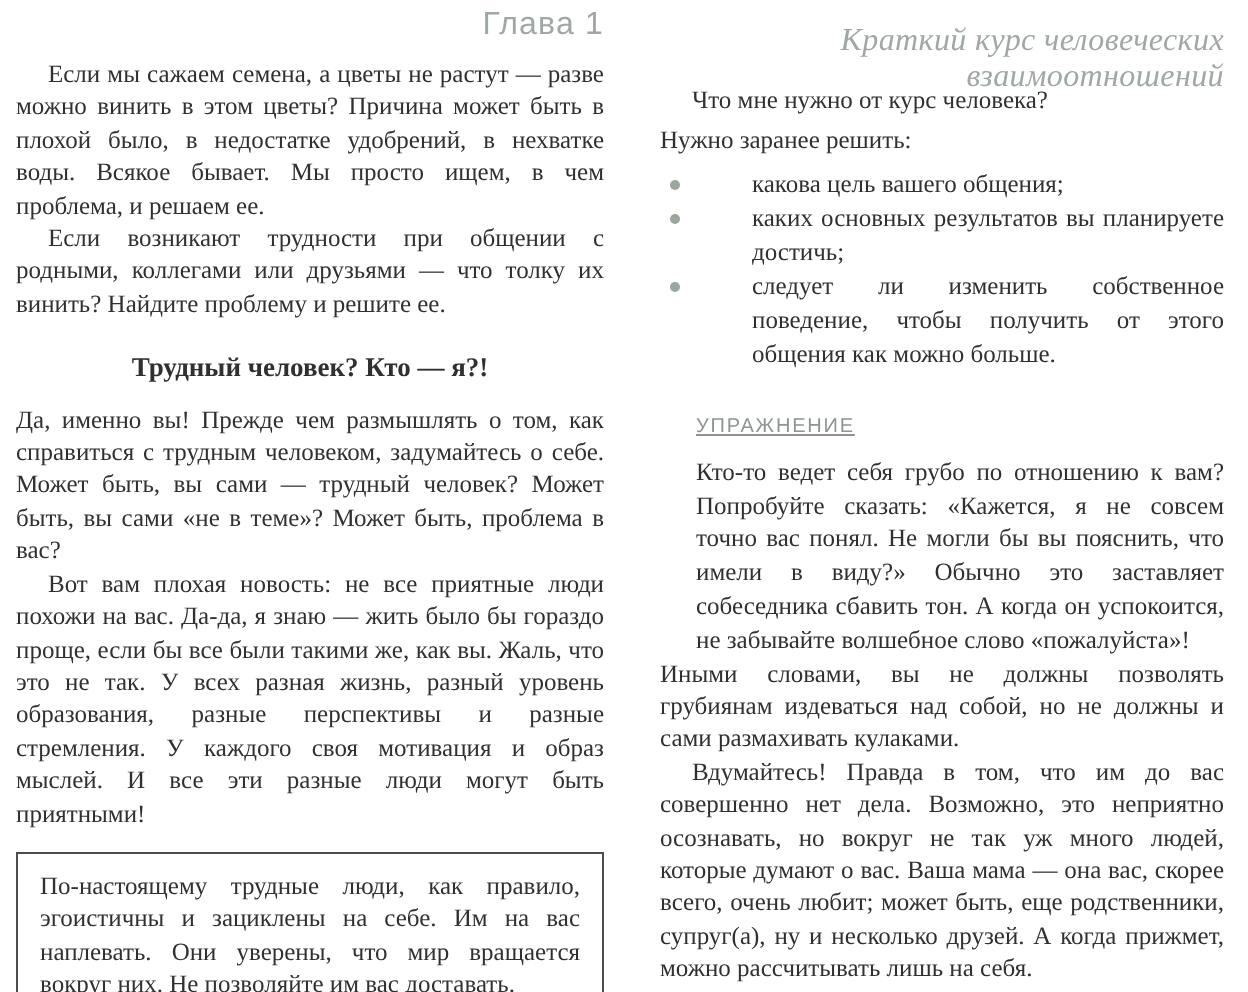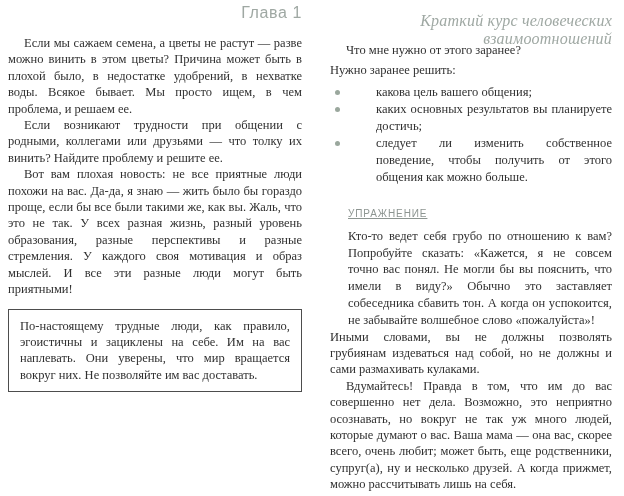--- a/index.html
+++ b/index.html
@@ -97,33 +97,35 @@
 <body>
 
 <div class="spread">
 
   <div class="page left">
     <div class="running-head">Глава 1</div>
 
     <p class="indent">Если мы сажаем семена, а цветы не растут — разве можно винить в этом цветы? Причина может быть в плохой было, в недостатке удобрений, в нехватке воды. Всякое бывает. Мы просто ищем, в чем проблема, и решаем ее.</p>
     <p class="indent">Если возникают трудности при общении с родными, коллегами или друзьями — что толку их винить? Найдите проблему и решите ее.</p>
 
+    <p class="chapter-heading">Трудный человек? Кто — я?!</p>
 
+    <p>Да, именно вы! Прежде чем размышлять о том, как справиться с трудным человеком, задумайтесь о себе. Может быть, вы сами — трудный человек? Может быть, вы сами «не в теме»? Может быть, проблема в вас?</p>
     <p class="indent">Вот вам плохая новость: не все приятные люди похожи на вас. Да-да, я знаю — жить было бы гораздо проще, если бы все были такими же, как вы. Жаль, что это не так. У всех разная жизнь, разный уровень образования, разные перспективы и разные стремления. У каждого своя мотивация и образ мыслей. И все эти разные люди могут быть приятными!</p>
 
     <div class="callout-box">
       <p>По-настоящему трудные люди, как правило, эгоистичны и зациклены на себе. Им на вас наплевать. Они уверены, что мир вращается вокруг них. Не позволяйте им вас доставать.</p>
     </div>
 
   </div>
 
   <div class="page right">
     <div class="running-head">Краткий курс человеческих взаимоотношений</div>
 
-    <p class="indent p-gap-s">Что мне нужно от этого заранее?</p>
+    <p class="indent p-gap-s">Что мне нужно от курс человека?</p>
 
     <p class="p-gap">Нужно заранее решить:</p>
 
     <ul class="bullet-list">
       <li>
         <span class="bullet-dot"></span>
         <span class="bullet-text">какова цель вашего общения;</span>
       </li>
       <li>
         <span class="bullet-dot"></span>

